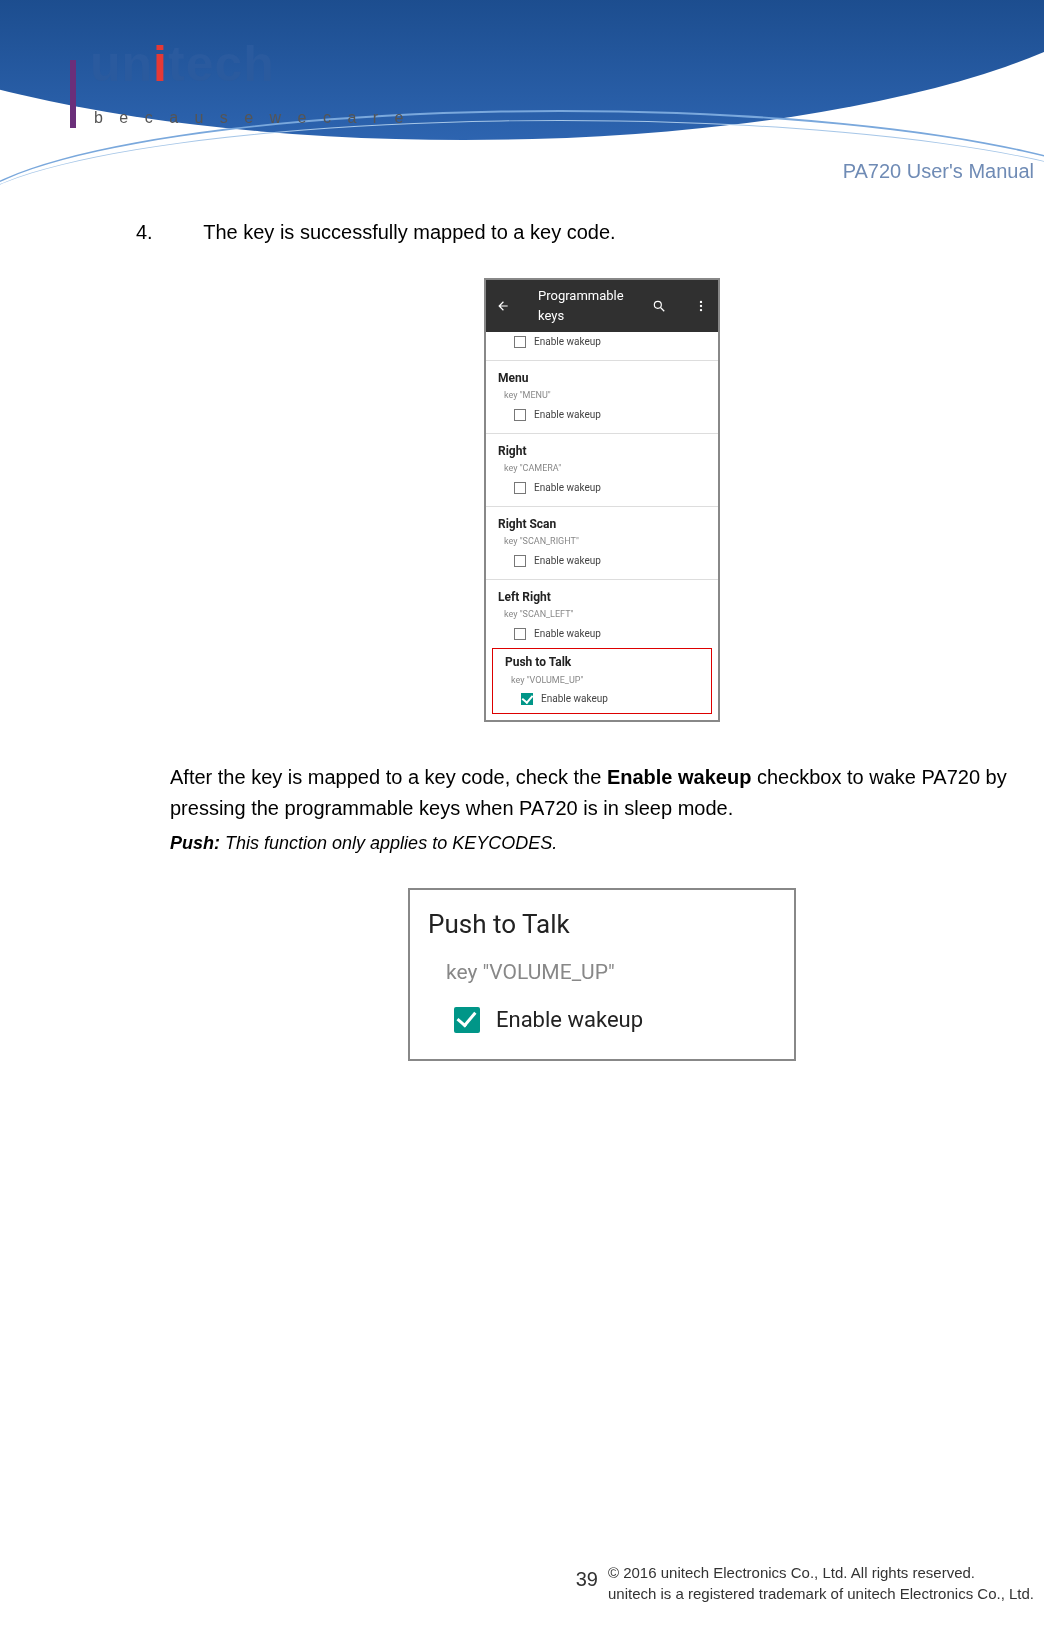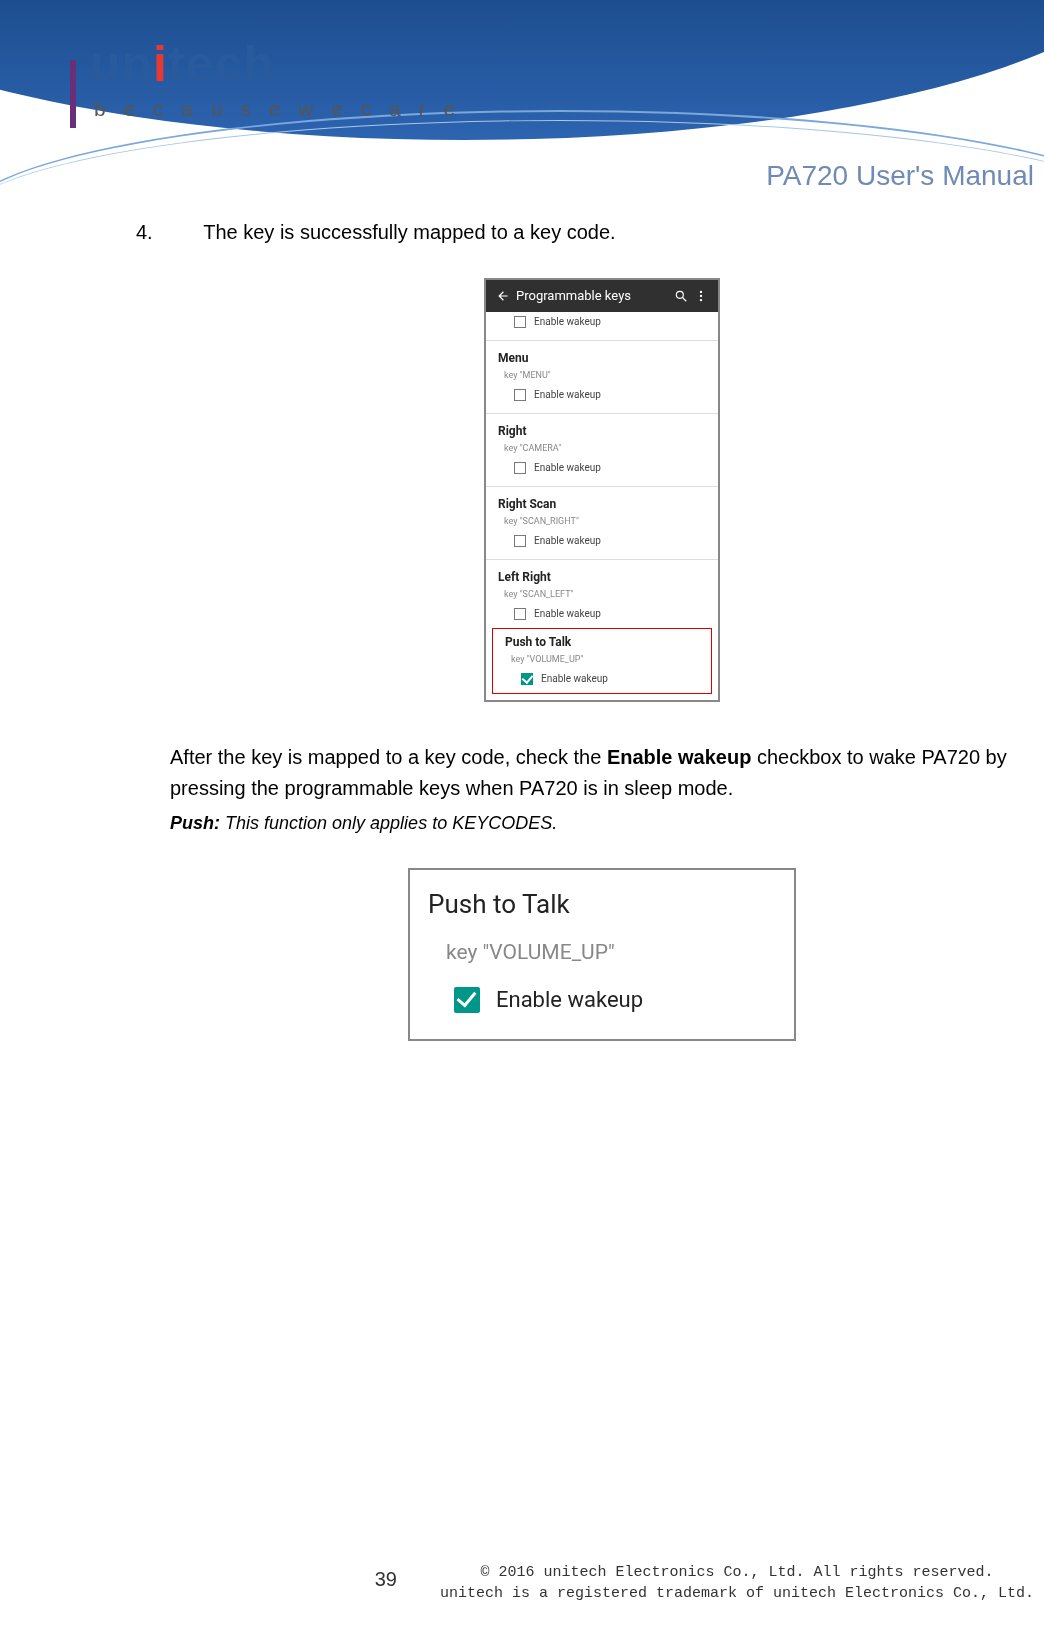--- a/index.html
+++ b/index.html
@@ -50,27 +50,27 @@
     background: #6b2f7a;
   }
 
   .logo {
     position: absolute;
     top: 35px; left: 90px;
     color: #2a5a9e;
   }
   .logo .name { font-size: 50px; font-weight: bold; letter-spacing: 1px; }
   .logo .name .dot { color: #e53935; }
-  .logo .tag { font-size: 21px; letter-spacing: 6px; color: #555; margin-top: 4px; padding-left: 4px; }
+  .logo .tag { font-size: 16px; letter-spacing: 6px; color: #555; margin-top: 16px; padding-left: 4px; }
 
   .doc-title {
     position: absolute;
     top: 160px; right: 10px;
     color: #6f8bb5;
-    font-size: 28px;
+    font-size: 20px;
     font-family: Arial;
   }
 
   .content {
     position: absolute;
     top: 217px;
     left: 170px;
     right: 10px;
     font-size: 20px;
     line-height: 1.55;
@@ -85,21 +85,21 @@
     width: 236px;
     border: 2px solid #888;
     background: #fff;
     font-family: Roboto, Arial, sans-serif;
   }
   .shot-header {
     background: #303030;
     color: #fff;
     display: flex;
     align-items: center;
-    gap: 6px;
+    gap: 28px;
     padding: 6px 10px;
     font-size: 13px;
   }
   .shot-header .title { flex: 1; }
   .shot-header .icon { width: 14px; height: 14px; display: inline-block; }
   .shot-cb-row { display: flex; align-items: center; gap: 8px; padding: 2px 18px 6px 28px; font-size: 10px; color: #444;}
   .shot-cat { font-size: 12px; font-weight: bold; padding: 8px 12px 0 12px; color: #222; }
   .shot-sub { font-size: 9px; color: #888; padding: 2px 12px 2px 18px; }
   .chk { width: 12px; height: 12px; border: 1.5px solid #777; display: inline-block; flex-shrink: 0;}
   .chk.on { background: #009688; border-color: #009688; position: relative; }
@@ -144,26 +144,26 @@
   }
   .zoom-cb-label { font-size: 22px; color: #222; }
 
   .footer {
     position: absolute;
     bottom: 46px;
     left: 170px; right: 10px;
     display: flex;
     align-items: flex-start;
     justify-content: flex-end;
-    gap: 43px;
+    gap: 10px;
     font-size: 15px;
     color: #333;
   }
   .footer .pg { font-size: 20px; position: relative; top: 6px; }
-  .footer .legal { text-align: center; line-height: 1.4; font-family: Liberation Mono, monospace; }
+  .footer .legal { text-align: left; line-height: 1.4; }
 
   .arrow-svg { width: 14px; height: 14px; }
 </style>
 </head>
 <body>
 
 <div class="header-swoosh">
   <div class="swoosh-top"></div>
   <div class="swoosh-line1"></div>
   <div class="swoosh-line2"></div>

